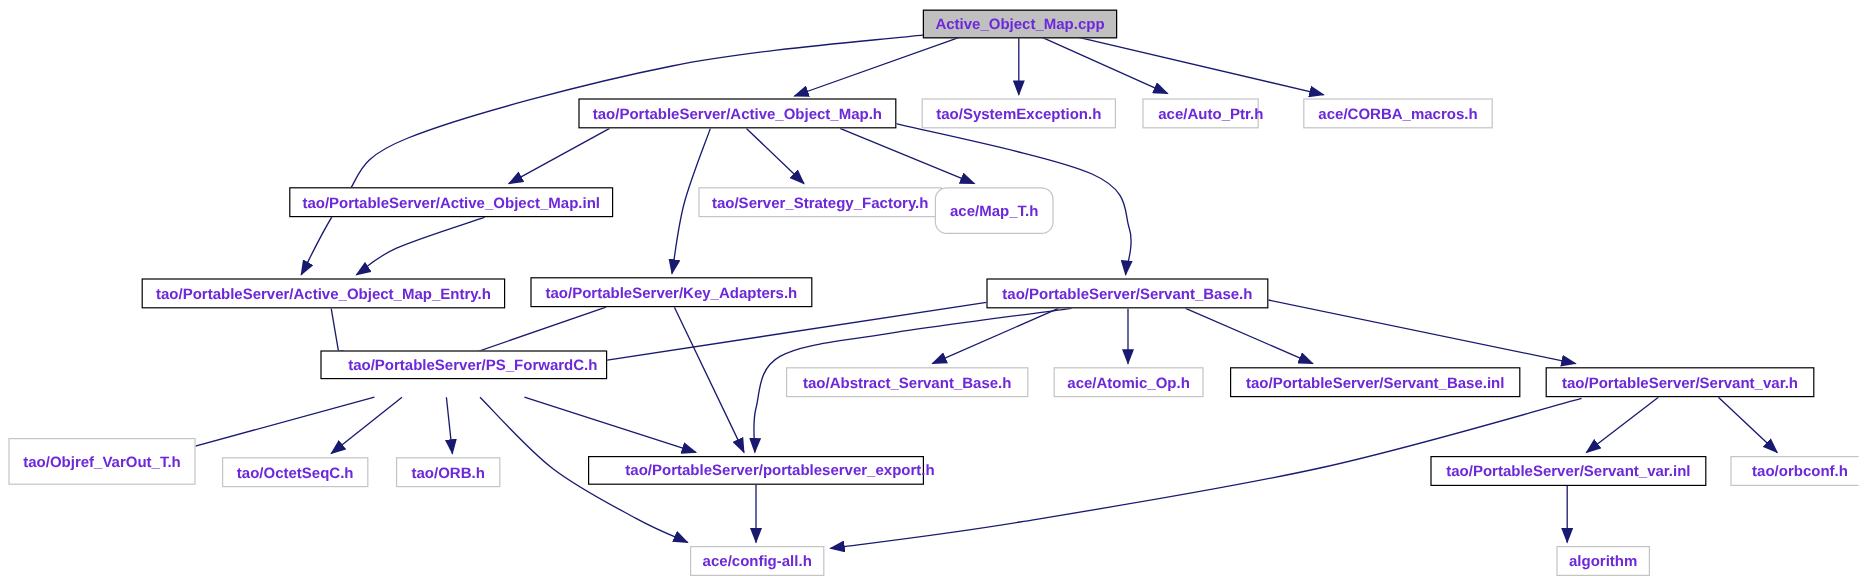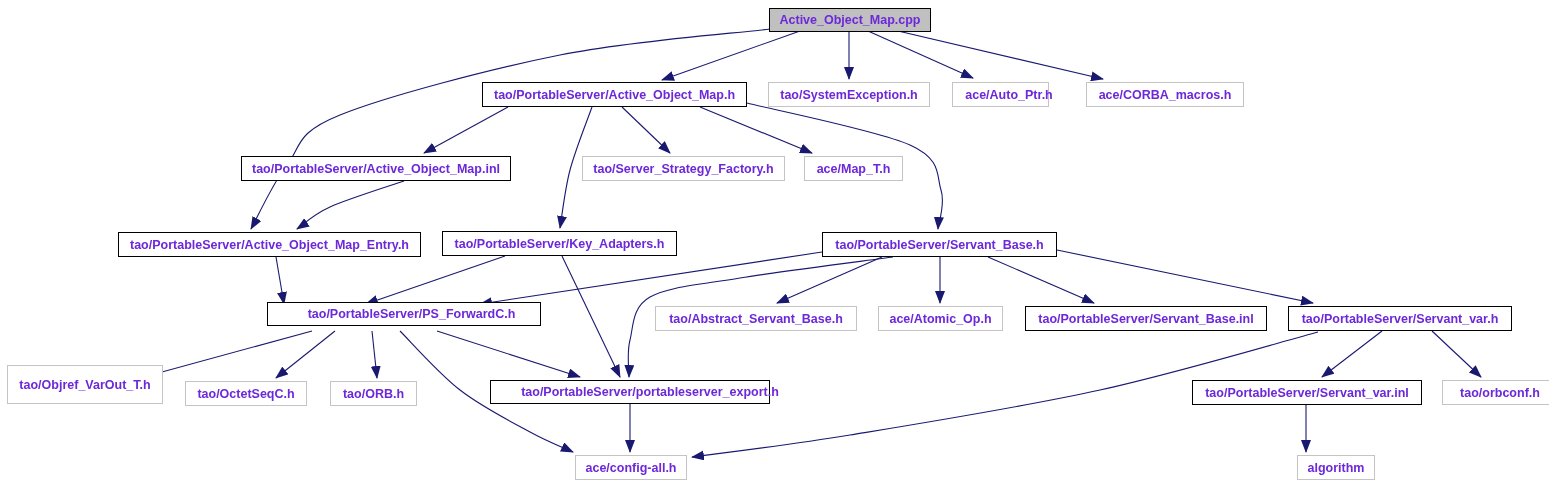--- a/index.html
+++ b/index.html
@@ -84,33 +84,33 @@
     </div>
     <div class="node undoc" style="left: 1086px; top: 82px; width: 158px; height: 25px;">
       <span>ace/CORBA_macros.h</span>
     </div>
     <div class="node" style="left: 241px; top: 156px; width: 270px; height: 25px;">
       <span>tao/PortableServer/Active_Object_Map.inl</span>
     </div>
     <div class="node undoc" style="left: 582px; top: 156px; width: 203px; height: 25px;">
       <span>tao/Server_Strategy_Factory.h</span>
     </div>
-    <div class="node undoc" style="left: 804px; top: 156px; width: 99px; height: 25px;">
+    <div class="node undoc" style="left: 779px; top: 156px; width: 99px; height: 39px; border-radius: 10px;">
       <span>ace/Map_T.h</span>
     </div>
     <div class="node" style="left: 118px; top: 232px; width: 303px; height: 25px;">
       <span>tao/PortableServer/Active_Object_Map_Entry.h</span>
     </div>
     <div class="node" style="left: 442px; top: 231px; width: 235px; height: 25px;">
       <span>tao/PortableServer/Key_Adapters.h</span>
     </div>
     <div class="node" style="left: 822px; top: 232px; width: 235px; height: 25px;">
       <span>tao/PortableServer/Servant_Base.h</span>
     </div>
-    <div class="node" style="left: 267px; top: 302px; width: 274px; height: 24px; padding-left: 15px;">
+    <div class="node" style="left: 267px; top: 292px; width: 239px; height: 24px; padding-left: 15px;">
       <span>tao/PortableServer/PS_ForwardC.h</span>
     </div>
     <div class="node undoc" style="left: 655px; top: 306px; width: 202px; height: 25px;">
       <span>tao/Abstract_Servant_Base.h</span>
     </div>
     <div class="node undoc" style="left: 878px; top: 306px; width: 125px; height: 25px;">
       <span>ace/Atomic_Op.h</span>
     </div>
     <div class="node" style="left: 1025px; top: 306px; width: 242px; height: 25px;">
       <span>tao/PortableServer/Servant_Base.inl</span>

